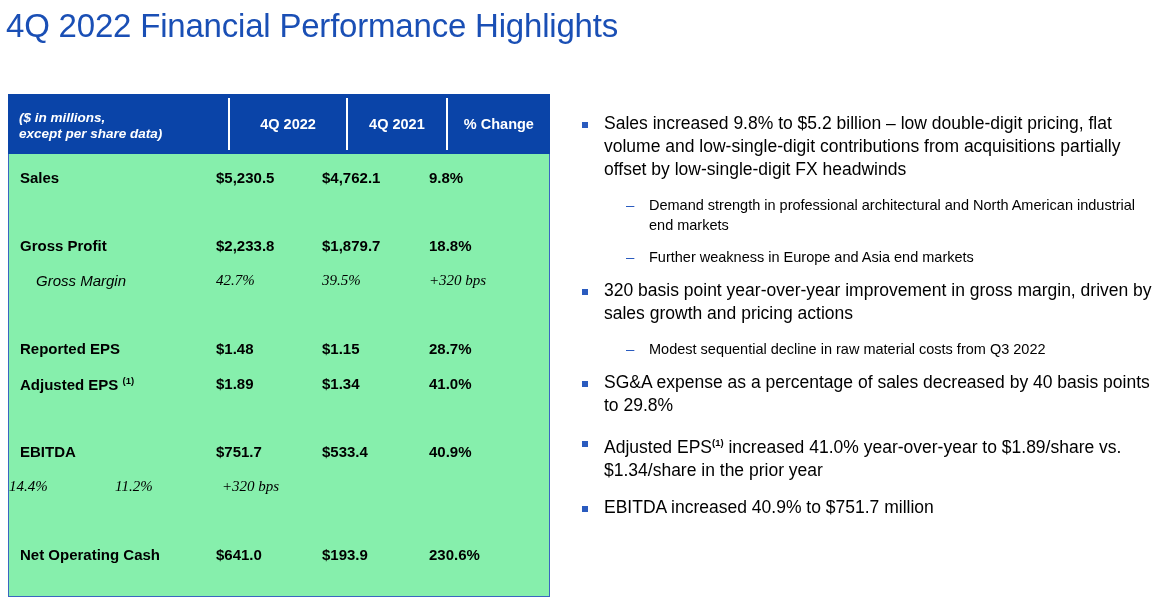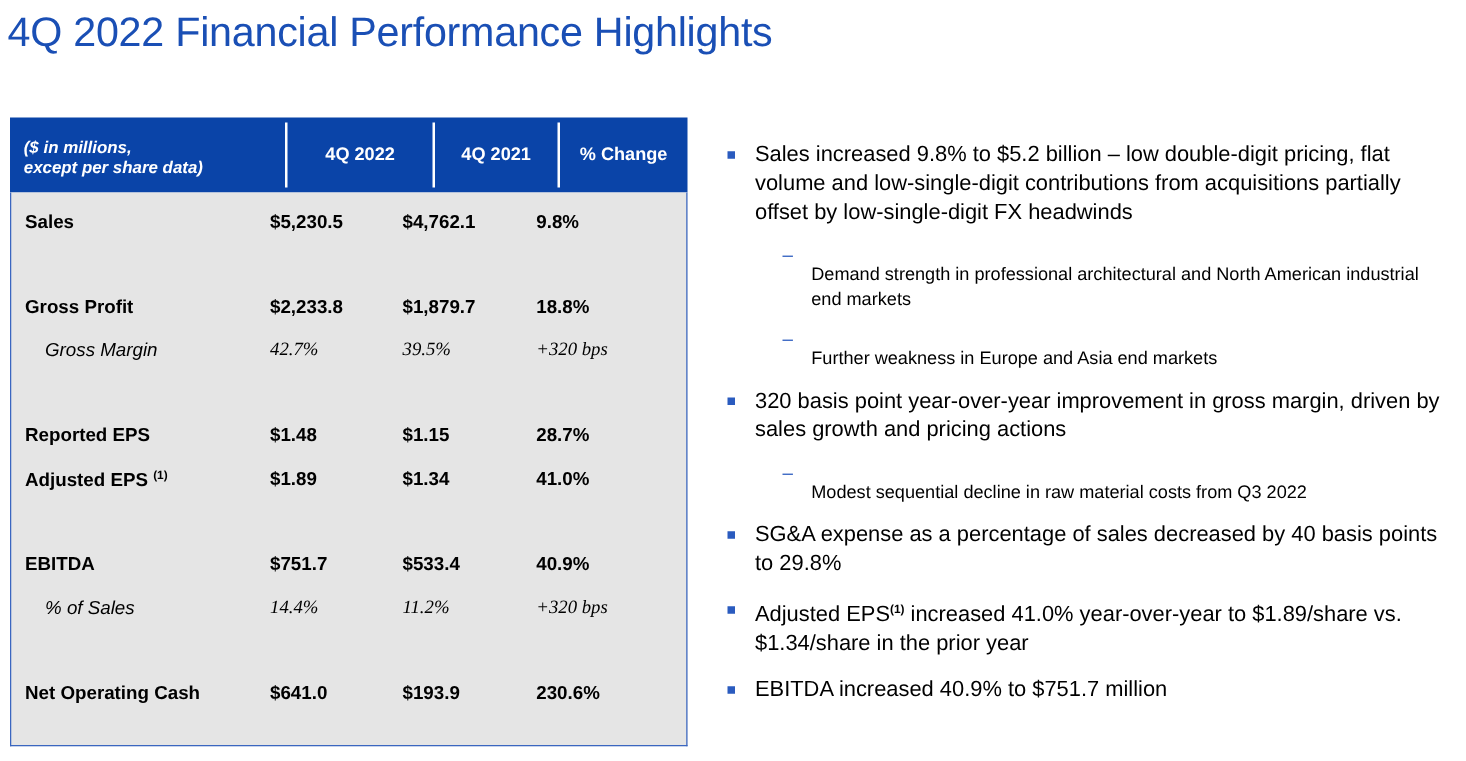--- a/index.html
+++ b/index.html
@@ -65,21 +65,21 @@
     margin: 4px 0 4px 0;
     flex: 0 0 auto;
   }
   .th.c1 { width: 127px; justify-content: center; }
   .th.c2 { width: 107px; justify-content: center; }
   .th.c3 { width: 112px; justify-content: center; }
 
   .tbl-body {
     border: 1.5px solid #3a66c0;
     border-top: none;
-    background: #e5e5e5;
+    background: #86efac;
     padding-top: 6px;
     height: 443px;
     box-sizing: border-box;
   }
   .row {
     display: flex;
     align-items: center;
     height: 35px;
     box-sizing: border-box;
   }
@@ -164,21 +164,20 @@
     width: 23px;
     color: #2a5bbf;
     font-size: 15px;
     line-height: 20px;
   }
   .subbullet .btext {
     flex: 1 1 auto;
     font-size: 14.5px;
     line-height: 20px;
     color: #000000;
-    margin-top: 15px;
   }
   .grp { margin-bottom: 10px; }
 </style>
 </head>
 <body>
 
 <div id="slide-title">4Q 2022 Financial Performance Highlights</div>
 
 <div id="metrics-table">
 
@@ -229,21 +228,20 @@
         <div class="cell-num c3">41.0%</div>
       </div>
       <div class="row spacer"></div>
       <div class="row">
         <div class="cell-label">EBITDA</div>
         <div class="cell-num c1">$751.7</div>
         <div class="cell-num c2">$533.4</div>
         <div class="cell-num c3">40.9%</div>
       </div>
       <div class="row sub">
-        <div class="cell-label">% of Sales</div>
         <div class="cell-num c1">14.4%</div>
         <div class="cell-num c2">11.2%</div>
         <div class="cell-num c3">+320 bps</div>
       </div>
       <div class="row spacer"></div>
       <div class="row">
         <div class="cell-label">Net Operating Cash</div>
         <div class="cell-num c1">$641.0</div>
         <div class="cell-num c2">$193.9</div>
         <div class="cell-num c3">230.6%</div>

